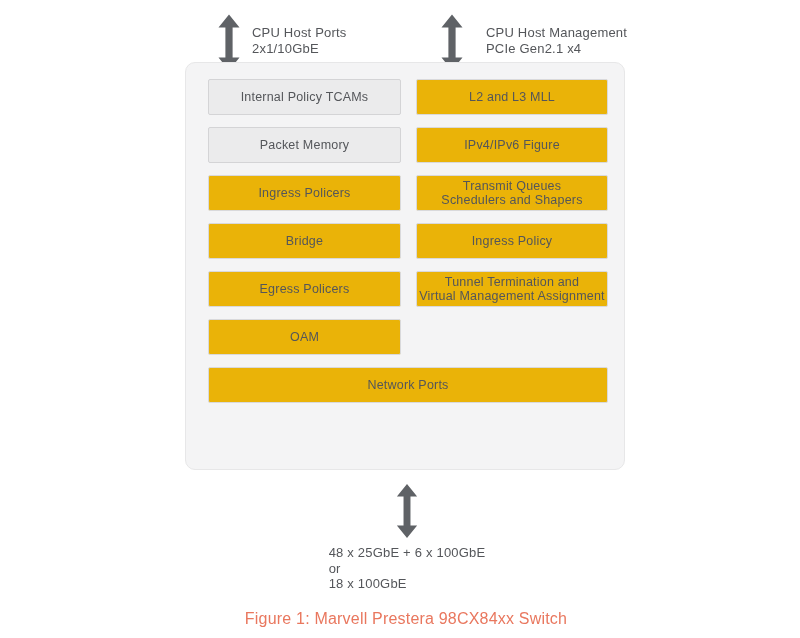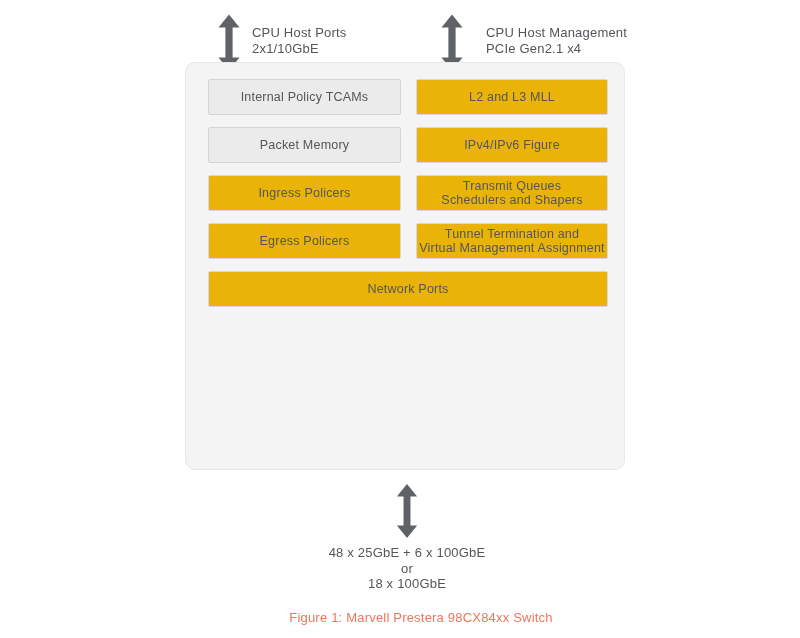--- a/index.html
+++ b/index.html
@@ -28,21 +28,21 @@
   .conn-arrow{position:absolute;display:block;}
   .conn-label{
     position:absolute;
     font-size:13px;
     line-height:15.5px;
     letter-spacing:.2px;
     white-space:pre-line;
     color:var(--text);
   }
   .conn-label.centered{
-    text-align:center;
+    text-align:left;
     transform:translateX(-50%);
   }
 
   
   .switch-container{
     position:absolute;
     left:185px;top:62px;
     width:440px;height:408px;
     box-sizing:border-box;
     background:var(--container-bg);
@@ -75,24 +75,23 @@
     border-color:var(--box-filled-border);
   }
   .box.full{grid-column:1 / span 2;}
 
   
   .figure-caption{
     position:absolute;
     left:406px;top:610px;
     transform:translateX(-50%);
     white-space:nowrap;
-    font-size:13px;
+    font-size:16px;
     letter-spacing:.2px;
     color:var(--caption);
-    margin-left:15px;
   }
 </style>
 </head>
 <body>
 
 <svg width="0" height="0" style="position:absolute" aria-hidden="true">
   <defs>
     <symbol id="double-arrow" viewBox="0 0 22 56">
       <path d="M11 0 L21.5 13 L14.6 13 L14.6 43 L21.5 43 L11 56 L0.5 43 L7.4 43 L7.4 13 L0.5 13 Z" fill="var(--arrow)"></path>
     </symbol>
@@ -117,26 +116,29 @@
     <div class="box filled">Internal Policy TCAMs</div>
     <div class="box">L2 and L3 MLL</div>
 
     <div class="box filled">Packet Memory</div>
     <div class="box">IPv4/IPv6 Figure</div>
 
     <div class="box">Ingress Policers</div>
     <div class="box">Transmit Queues
 Schedulers and Shapers</div>
 
+    <div class="box">Bridge</div>
 
+    <div class="box">Ingress Policy</div>
 
     <div class="box">Egress Policers</div>
     <div class="box">Tunnel Termination and
 Virtual Management Assignment</div>
 
+    <div class="box">OAM</div>
 
     <div class="box full">Network Ports</div>
   </div>
 
   <svg class="conn-arrow" style="left:396px;top:484px" width="22" height="54">
     <use href="#double-arrow"></use>
   </svg>
   <div class="conn-label centered" style="left:407px;top:545px">48 x 25GbE + 6 x 100GbE
 or
 18 x 100GbE</div>

